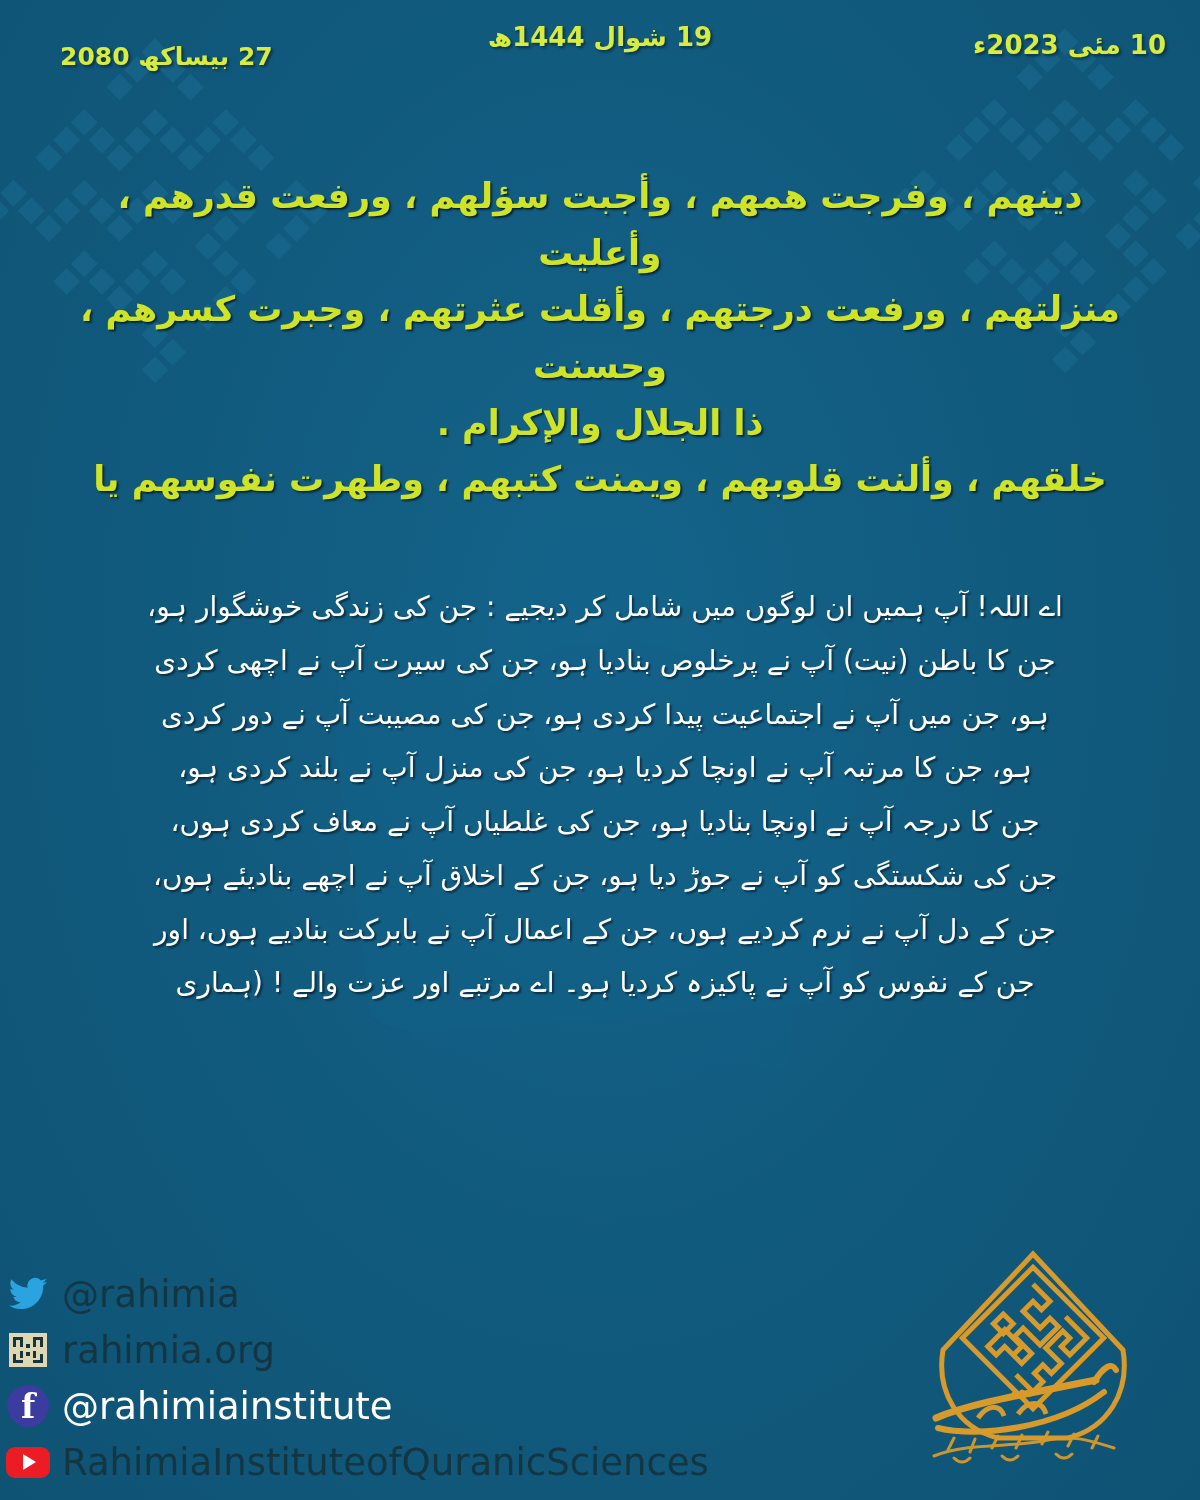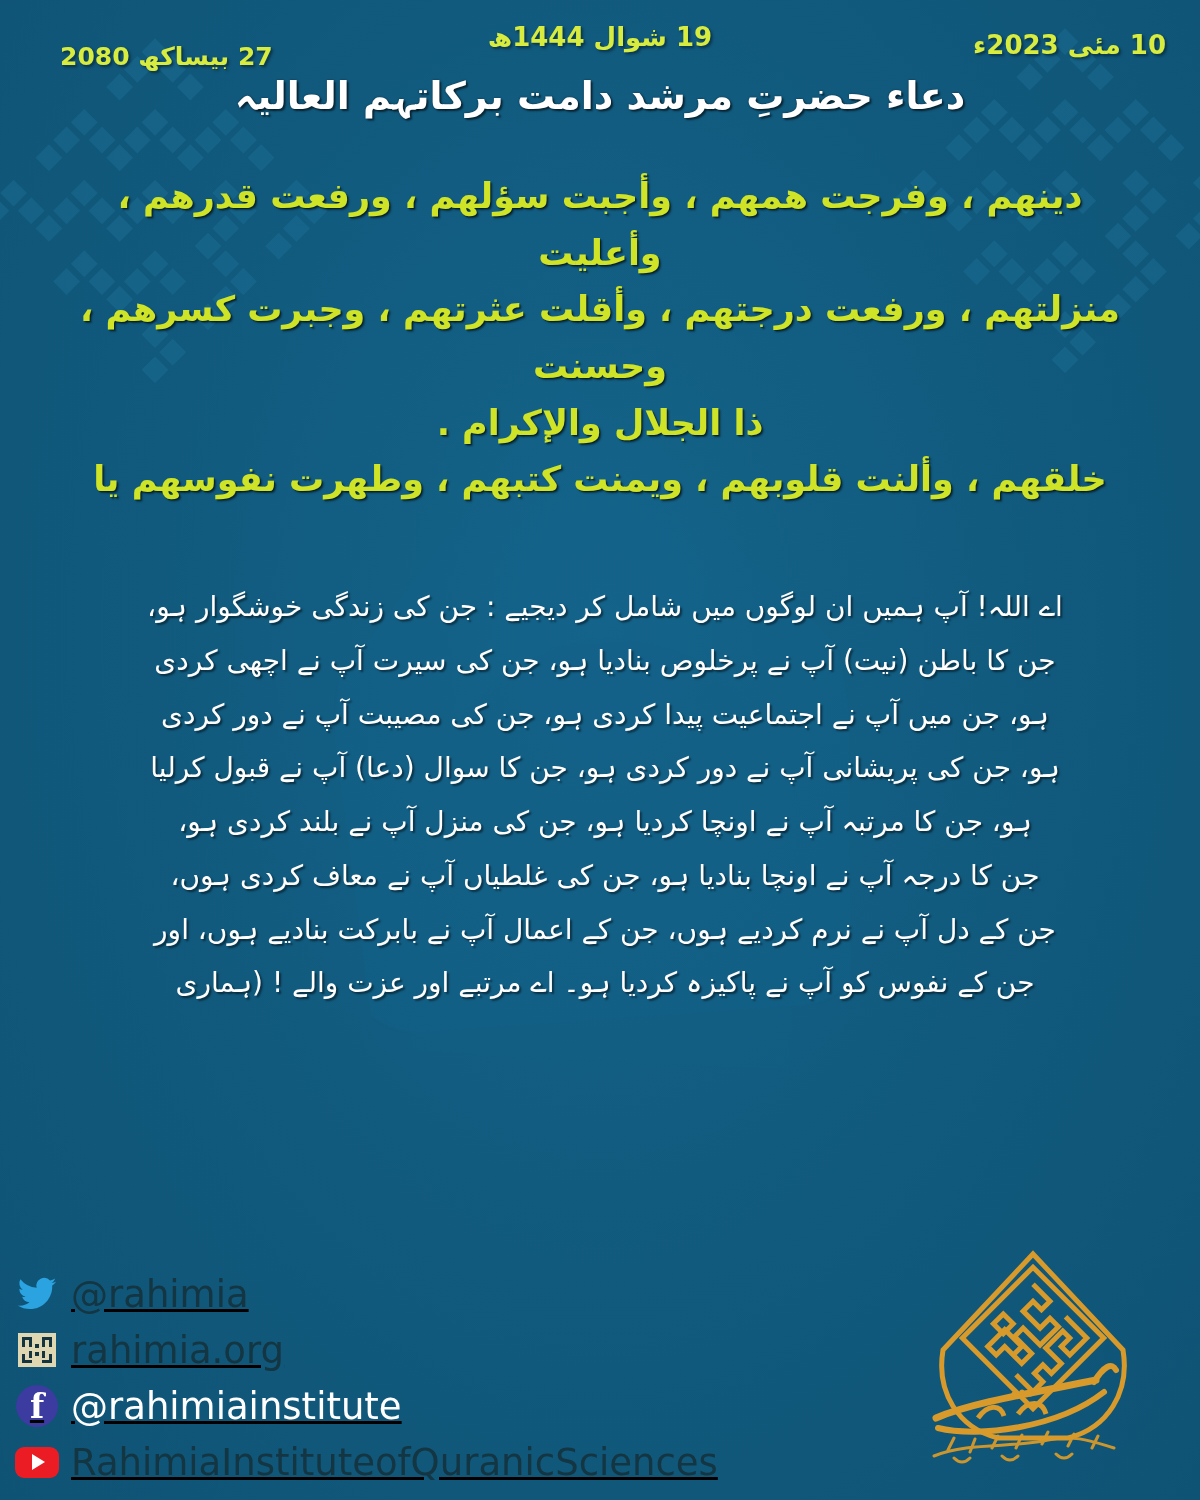--- a/index.html
+++ b/index.html
@@ -55,21 +55,21 @@
 
   
   .urdu{
     position:absolute;top:580px;left:100px;width:1010px;
     color:#ffffff;direction:rtl;text-align:center;
     font-size:28px;line-height:1.92;font-weight:normal;
     text-shadow:2px 2px 2px rgba(0,0,0,.5);
   }
 
   
-  .socials{position:absolute;left:15px;bottom:10px;width:700px;text-decoration:underline;}
+  .socials{position:absolute;left:6px;bottom:10px;width:700px;}
   .srow{display:flex;align-items:center;height:56px;gap:12px;}
   .sicon{width:44px;height:44px;display:flex;align-items:center;justify-content:center;flex:0 0 44px;}
   .slabel{color:#143542;font-size:37px;line-height:1;font-family:"DejaVu Sans",sans-serif;}
   .slabel.white{color:#ffffff;}
   .fb-circle{width:42px;height:42px;border-radius:50%;background:#3b3ba0;
              display:flex;align-items:center;justify-content:center;
              color:#fff;font-size:33px;font-weight:bold;font-family:"DejaVu Serif",serif;}
   .yt-rect{width:44px;height:31px;border-radius:9px;background:#ec1c24;
            display:flex;align-items:center;justify-content:center;}
   .yt-tri{width:0;height:0;border-left:13px solid #fff;border-top:8px solid transparent;border-bottom:8px solid transparent;margin-left:3px;}
@@ -189,36 +189,35 @@
       <span class="cell" style="left: 0px; top: 225px; width: 19px; height: 19px;"></span>
       <span class="cell" style="left: 100px; top: 225px; width: 19px; height: 19px;"></span>
       <span class="cell" style="left: 225px; top: 225px; width: 19px; height: 19px;"></span>
     </div>
   <div class="wm-dome"></div>
   <div class="wm-dome2"></div>
 
   <div class="hijri">19 شوال 1444ھ</div>
   <div class="greg">10 مئی 2023ء</div>
   <div class="bikrami">27 بیساکھ 2080</div>
-  <div class="title">دعاء حضرتِ مرشد دامت برکاتہم العالیہ</div>
 
   <div class="arabic" id="arabicBlock">
       <div>دينهم ، وفرجت همهم ، وأجبت سؤلهم ، ورفعت قدرهم ، وأعليت</div>
       <div>منزلتهم ، ورفعت درجتهم ، وأقلت عثرتهم ، وجبرت كسرهم ، وحسنت</div>
       <div>ذا الجلال والإكرام .</div>
       <div>خلقهم ، وألنت قلوبهم ، ويمنت كتبهم ، وطهرت نفوسهم يا</div>
     </div>
 
   <div class="urdu" id="urduBlock">
       <div>اے اللہ! آپ ہمیں ان لوگوں میں شامل کر دیجیے : جن کی زندگی خوشگوار ہو،</div>
       <div>جن کا باطن (نیت) آپ نے پرخلوص بنادیا ہو، جن کی سیرت آپ نے اچھی کردی</div>
       <div>ہو، جن میں آپ نے اجتماعیت پیدا کردی ہو، جن کی مصیبت آپ نے دور کردی</div>
-      <div>ہو، جن کی پریشانی آپ نے دور کردی ہو، جن کا سوال (دعا) آپ نے قبول کرلیا</div>
       <div>ہو، جن کا مرتبہ آپ نے اونچا کردیا ہو، جن کی منزل آپ نے بلند کردی ہو،</div>
       <div>جن کا درجہ آپ نے اونچا بنادیا ہو، جن کی غلطیاں آپ نے معاف کردی ہوں،</div>
+      <div>جن کی شکستگی کو آپ نے جوڑ دیا ہو، جن کے اخلاق آپ نے اچھے بنادیئے ہوں،</div>
       <div>جن کے دل آپ نے نرم کردیے ہوں، جن کے اعمال آپ نے بابرکت بنادیے ہوں، اور</div>
       <div>جن کے نفوس کو آپ نے پاکیزہ کردیا ہو۔ اے مرتبے اور عزت والے ! (ہماری</div>
     </div>
 
   <div class="socials">
 
     <div class="srow">
       <span class="sicon">
         <svg viewBox="0 0 24 24" width="42" height="42" aria-hidden="true">
           <path fill="#2aa3e0" d="M23 4.9a8.8 8.8 0 0 1-2.6.8 4.5 4.5 0 0 0 2-2.5 9 9 0 0 1-2.9 1.1 4.5 4.5 0 0 0-7.7 4.1A12.8 12.8 0 0 1 2.5 3.6a4.5 4.5 0 0 0 1.4 6 4.4 4.4 0 0 1-2-.6v.1a4.5 4.5 0 0 0 3.6 4.4 4.5 4.5 0 0 1-2 .1 4.5 4.5 0 0 0 4.2 3.1A9 9 0 0 1 1 18.6a12.7 12.7 0 0 0 6.9 2c8.3 0 12.8-6.9 12.8-12.8v-.6A9 9 0 0 0 23 4.9z"></path>

